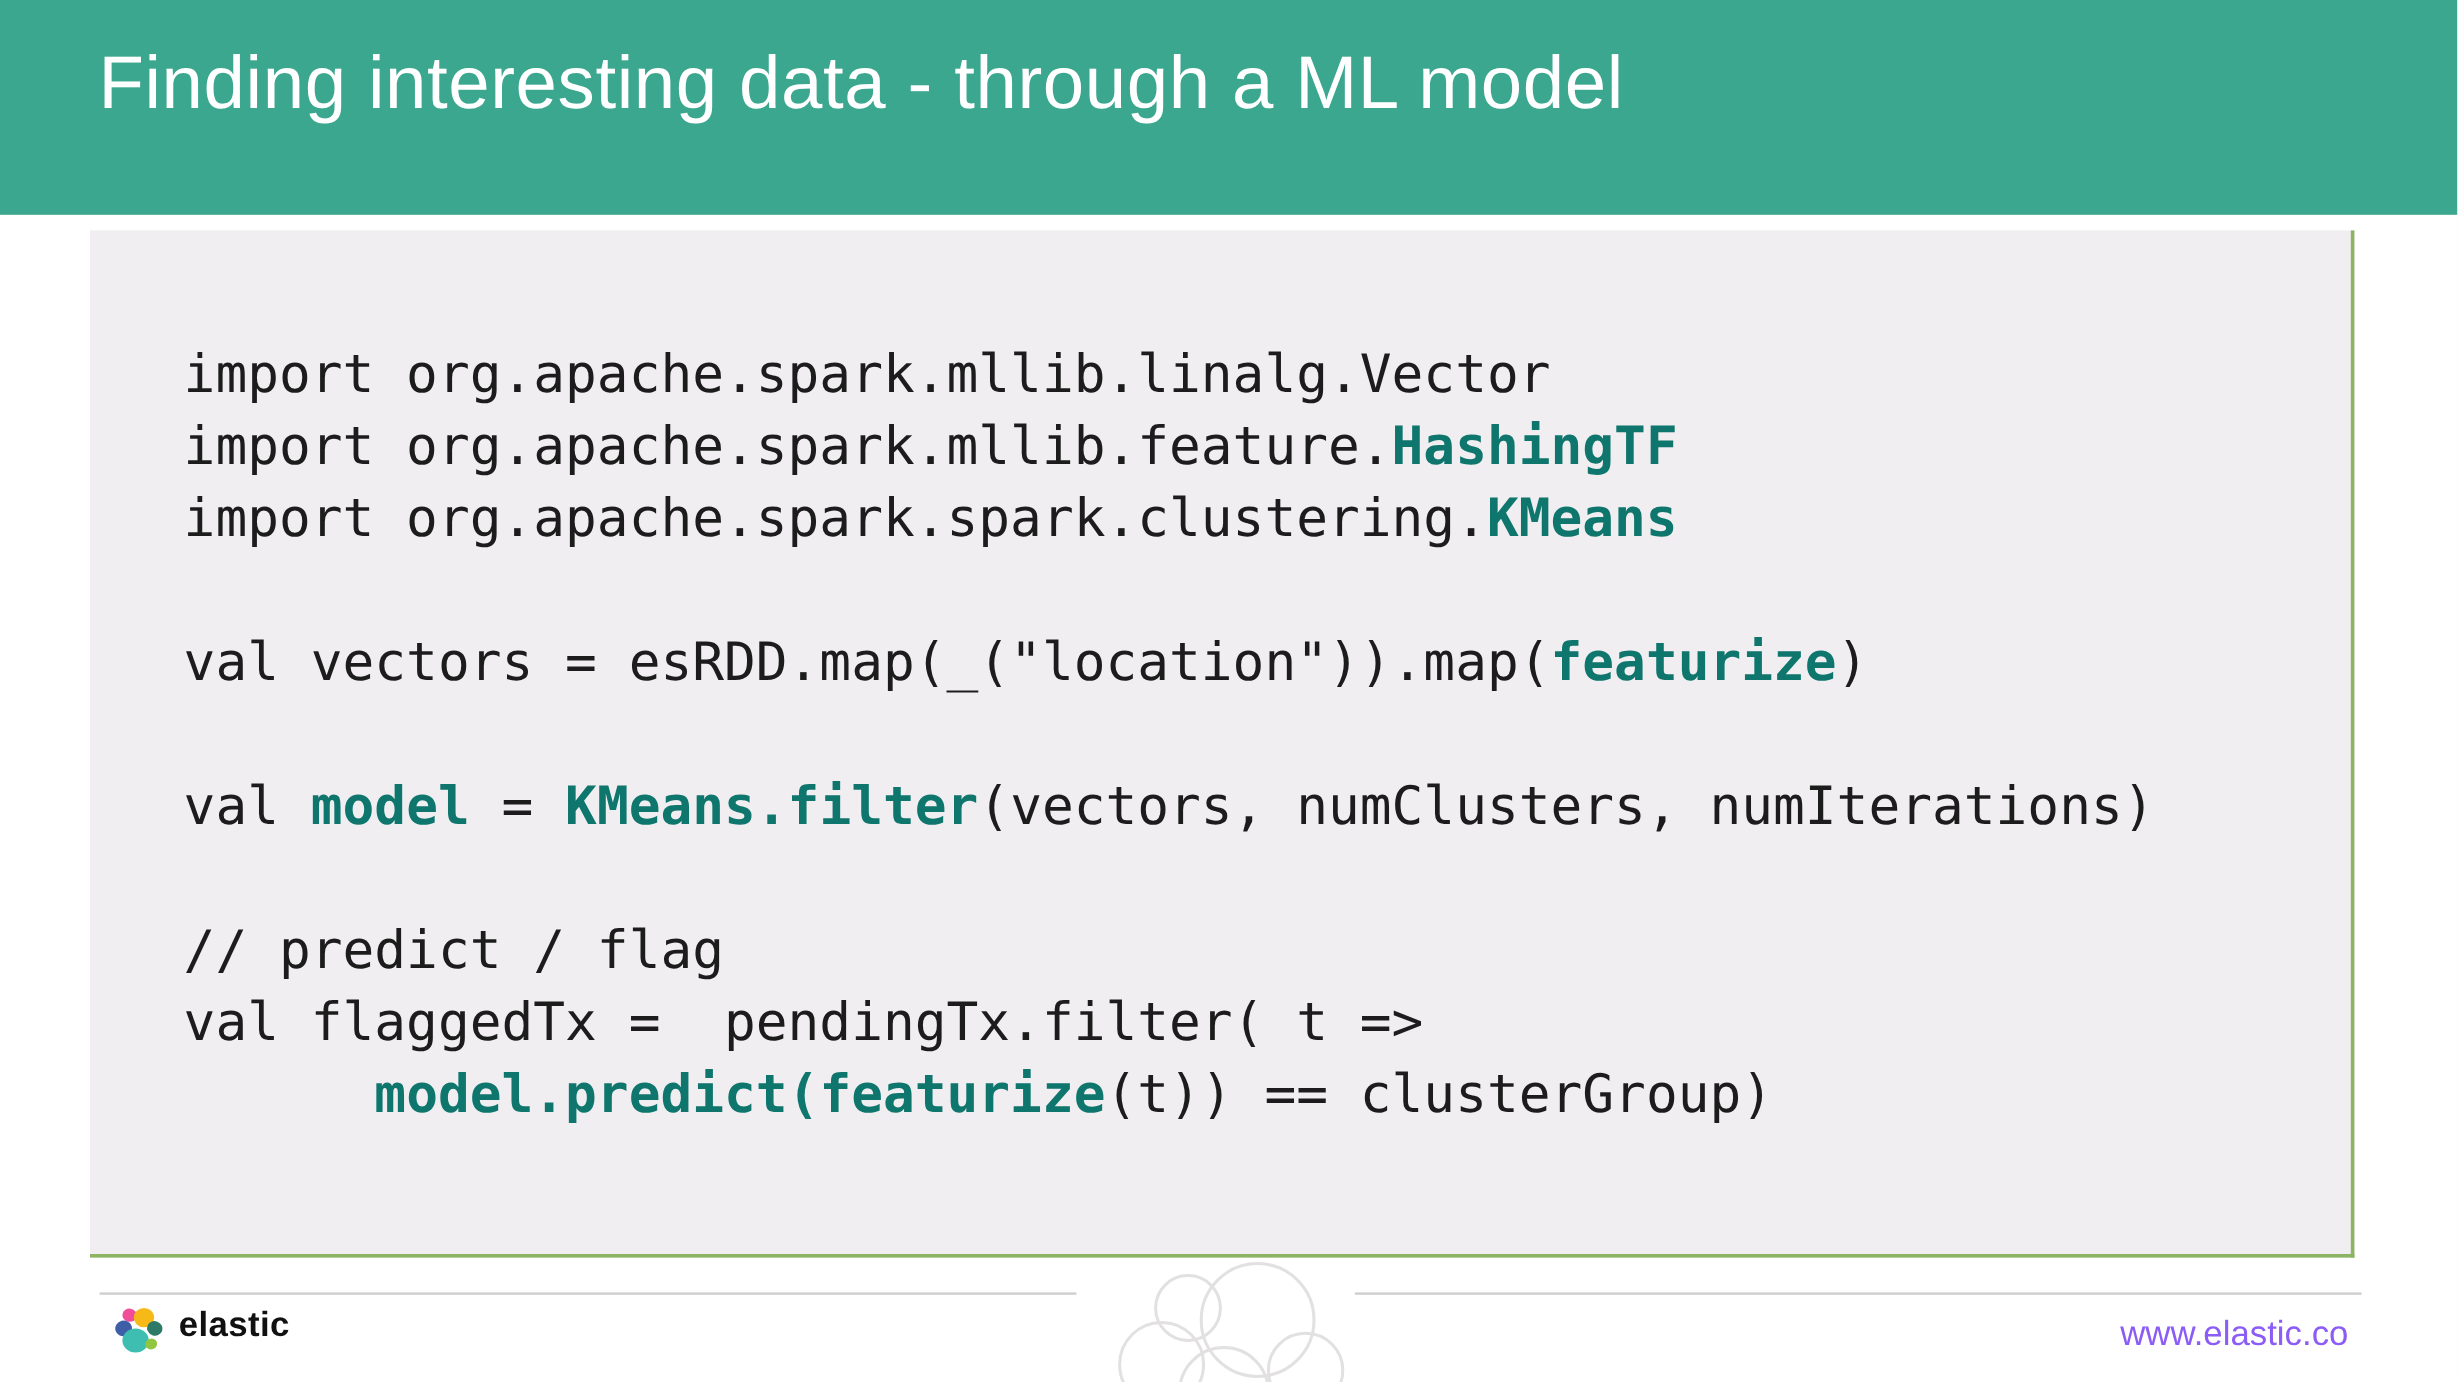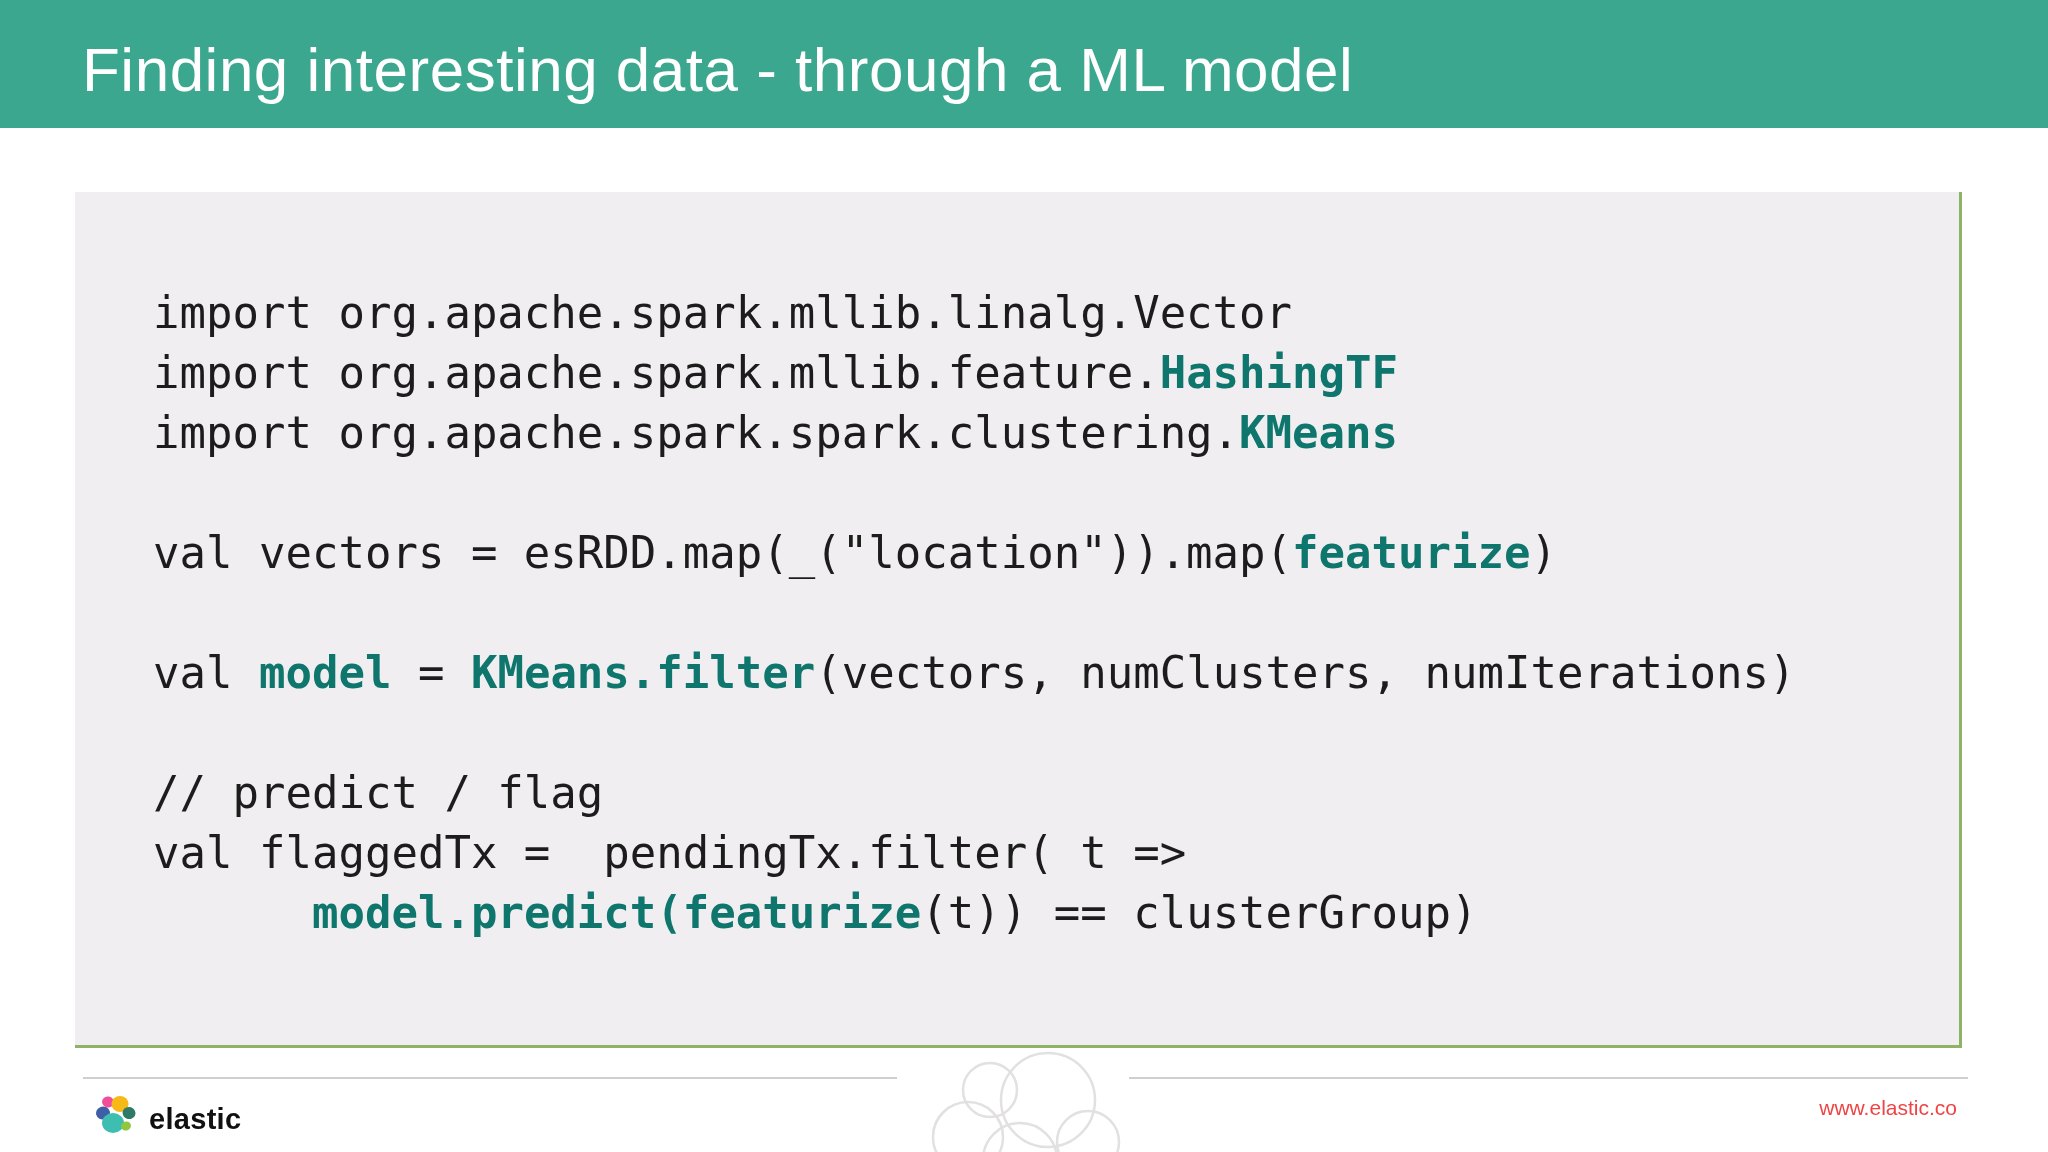--- a/index.html
+++ b/index.html
@@ -13,21 +13,21 @@
     --logo-teal:#3ebeb0; --logo-dark_green:#2d7a68; --logo-light_green:#91c73e;
   }
   html,body{margin:0;padding:0;background:#ffffff;}
   .slide{
     position:relative; width:2048px; height:1152px;
     background:#ffffff; overflow:hidden;
     font-family:"Liberation Sans", sans-serif;
   }
   
   .titlebar{
-    position:absolute; left:0; top:0; width:2048px; height:128px;
+    position:absolute; left:0; top:0; width:2048px; height:179px;
     background:var(--header-bg);
   }
   .titlebar h1{
     margin:0; padding:0 0 0 82px;
     line-height:140px; font-size:62px; font-weight:400;
     color:#ffffff; letter-spacing:0.5px;
     font-family:"Liberation Sans", sans-serif;
     white-space:nowrap;
   }
   
@@ -56,28 +56,28 @@
   .watermark-mask{
     position:absolute; left:897px; top:1050px; width:232px; height:102px;
     background:#ffffff;
   }
   .watermark{
     position:absolute; left:903px; top:1043px;
   }
   .watermark circle{ fill:none; stroke:var(--watermark-stroke); stroke-width:2.5; }
   .brand{
     position:absolute; left:95px; top:1088px; height:48px;
-    display:flex; align-items:flex-end; gap:10px;
+    display:flex; align-items:flex-start; gap:10px;
   }
   .brand-name{
     font-size:29px; font-weight:bold; color:#111111; letter-spacing:0.3px;
   }
   .website{
     position:absolute; right:91px; top:1096px;
-    font-size:21px; color:#ef4444;
+    font-size:29px; color:#8b5cf6;
   }
   .logo-pink{fill:var(--logo-pink);} .logo-yellow{fill:var(--logo-yellow);}
   .logo-blue{fill:var(--logo-blue);} .logo-teal{fill:var(--logo-teal);}
   .logo-dark{fill:var(--logo-dark_green);} .logo-light{fill:var(--logo-light_green);}
 </style>
 </head>
 <body>
 
 <div class="slide">
 

